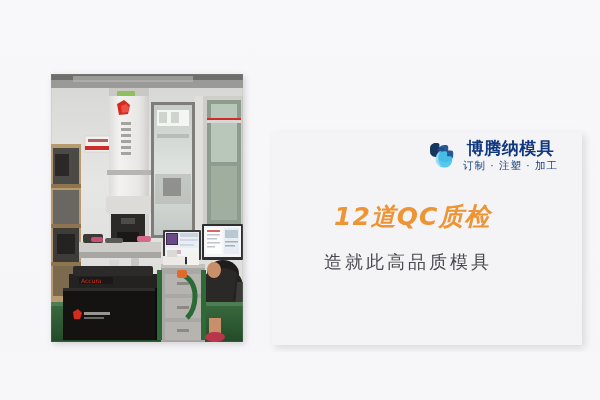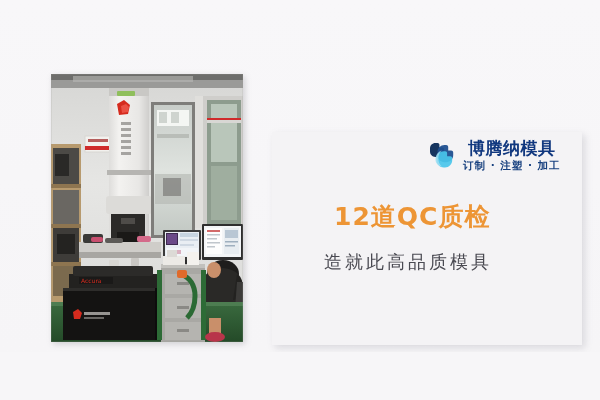--- a/index.html
+++ b/index.html
@@ -62,31 +62,31 @@
     letter-spacing: 0.5px;
     white-space: nowrap;
   }
   .logo-sub {
     font-family: "DejaVu Sans", sans-serif;
     font-size: 10.5px;
     color: #17407f;
     letter-spacing: 1px;
     white-space: nowrap;
     margin-top: 3px;
-    font-weight: bold;
   }
 
   
   .headline {
     position: absolute;
     left: 62px;
     top: 68px;
     font-family: "DejaVu Sans", sans-serif;
     font-size: 25px;
     font-weight: bold;
+    font-style: italic;
     color: #ed9535;
     letter-spacing: 1px;
     white-space: nowrap;
   }
 
   
   .body-lines {
     position: absolute;
     left: 52px;
     top: 118px;

